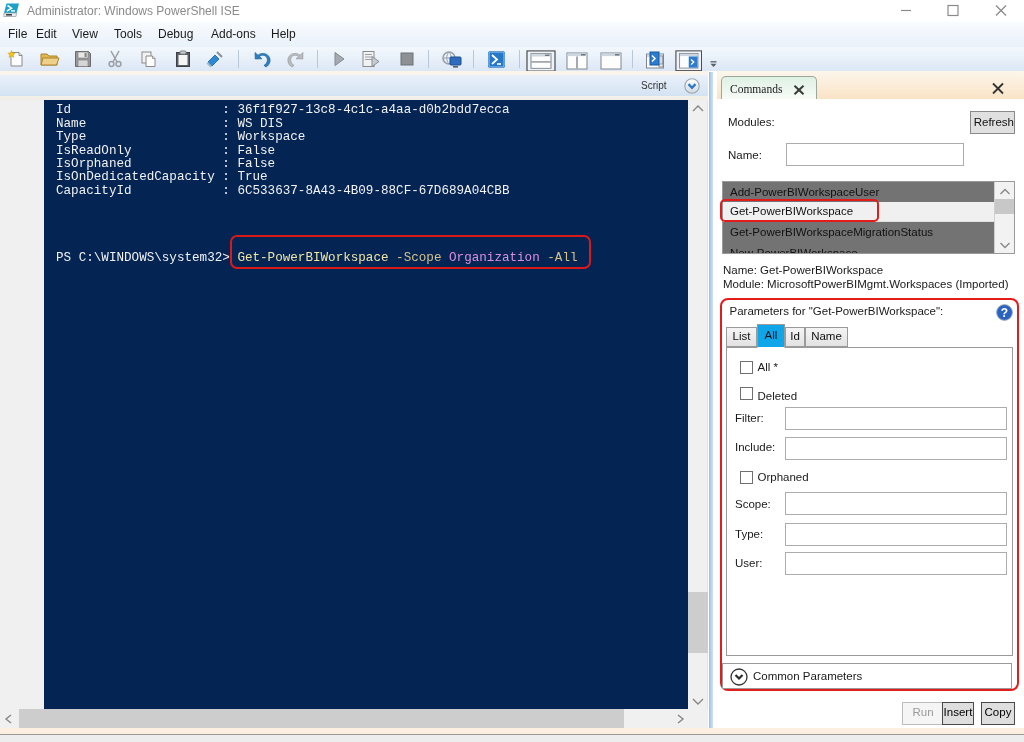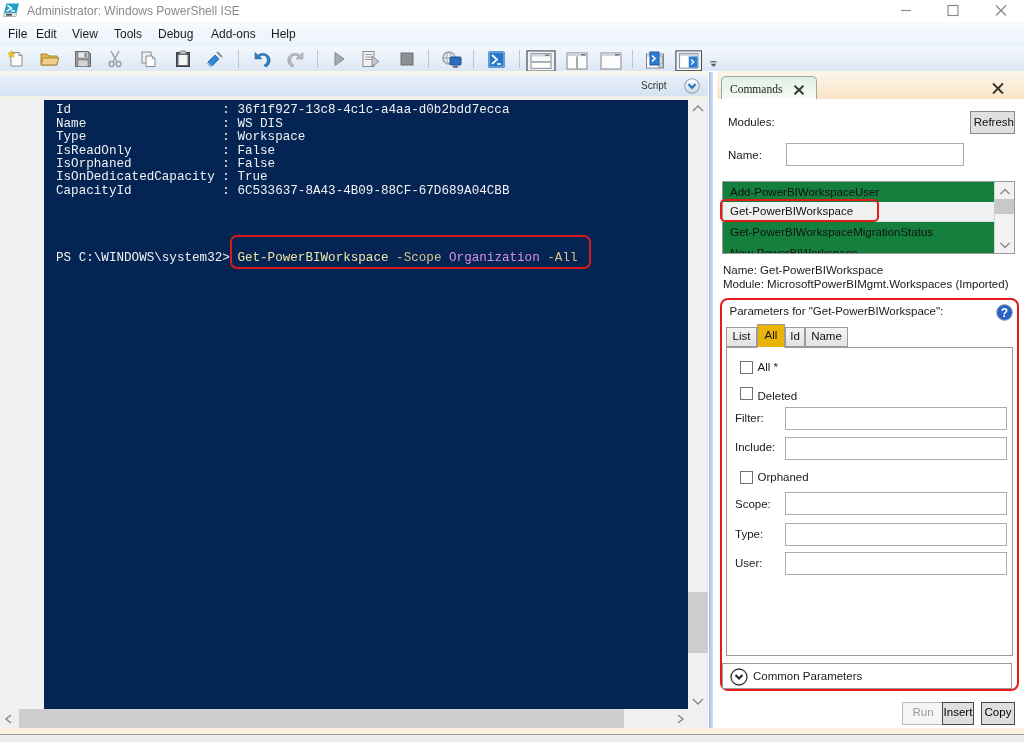--- a/index.html
+++ b/index.html
@@ -61,31 +61,31 @@
 
 
 .lbl { position:absolute; font-size:11.5px; color:#1a1a1a; }
 .tbx { position:absolute; background:#fff; border:1px solid #acacac; }
 #dropdown { position:absolute; left:69px; top:40px; width:178px; height:23px; background:#f0f0f0;
   border:1px solid #acacac; font-size:11.5px; color:#111; }
 #refresh { position:absolute; left:253px; top:40px; width:45px; height:23px;
   background:#e0e0e0; border:1px solid #8a8a8a; font-size:11.5px; color:#111; text-align:center; }
 
 
-#listbox { position:absolute; left:5px; top:110px; width:293px; height:73px; border:1px solid #9a9a9a; background:#15803d; font-size:11.5px; overflow:hidden; }
+#listbox { position:absolute; left:5px; top:110px; width:293px; height:73px; border:1px solid #9a9a9a; background:#737373; font-size:11.5px; overflow:hidden; }
 .lrow { position:absolute; left:0px; width:271px; height:20px; padding:3px 0 0 7px; color:#111; }
 #list-scroll { position:absolute; right:0; top:0; width:20px; height:71px; background:#f2f2f2; border-left:1px solid #d0d0d0; }
 #sel-red { position:absolute; left:3px; top:128px; width:159px; height:23px; border:2px solid #e31b1b; border-radius:5px; }
 
 
 #params { position:absolute; left:3px; top:227px; width:299px; height:393px;
   border:2px solid #e31b1b; border-radius:8px; background:#fff; }
 .ptab { position:absolute; top:27px; height:19.5px; background:linear-gradient(#f4f4f4,#e2e2e2);
   border:1px solid #9a9a9a; font-size:11.5px; color:#111; text-align:center; padding-top:1.5px; }
-#ptab-all { background:#eab308; border-bottom:1px solid #fff; top:24px; height:24px; z-index:2; padding-top:4px; }
+#ptab-all { background:#0ea5e9; border-bottom:1px solid #fff; top:24px; height:24px; z-index:2; padding-top:4px; }
 #pcontent { position:absolute; left:3.5px; top:46.5px; width:287px; height:309px; border:1px solid #9a9a9a; background:#fff; }
 .cb { position:absolute; width:13px; height:13px; border:1px solid #707070; background:#fff; }
 #cparams { position:absolute; left:0px; top:363px; width:290px; height:25.5px; border:1px solid #9a9a9a; background:#fff; }
 
 
 .btn { position:absolute; top:631px; height:23px; font-size:11.5px; text-align:center; padding-top:3px; }
 
 
 #bottomstrip { left:0; top:728px; width:1024px; height:5.5px; background:#fcefdf; }
 #statusbar { left:0; top:733.5px; width:1024px; height:8.5px; background:#ededed; border-top:1.4px solid #9a9a9a; }

